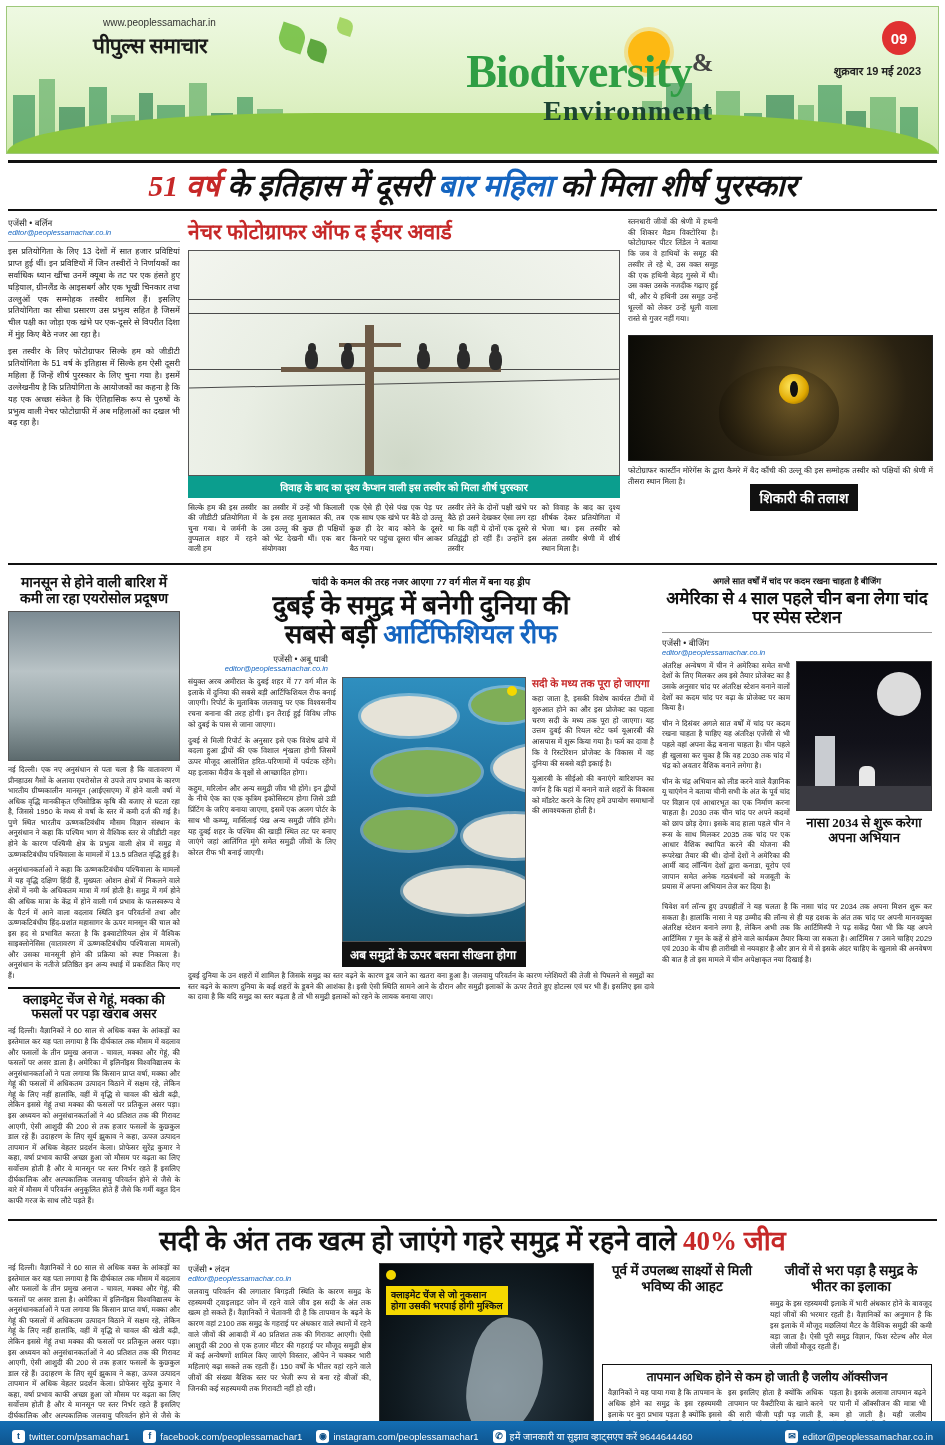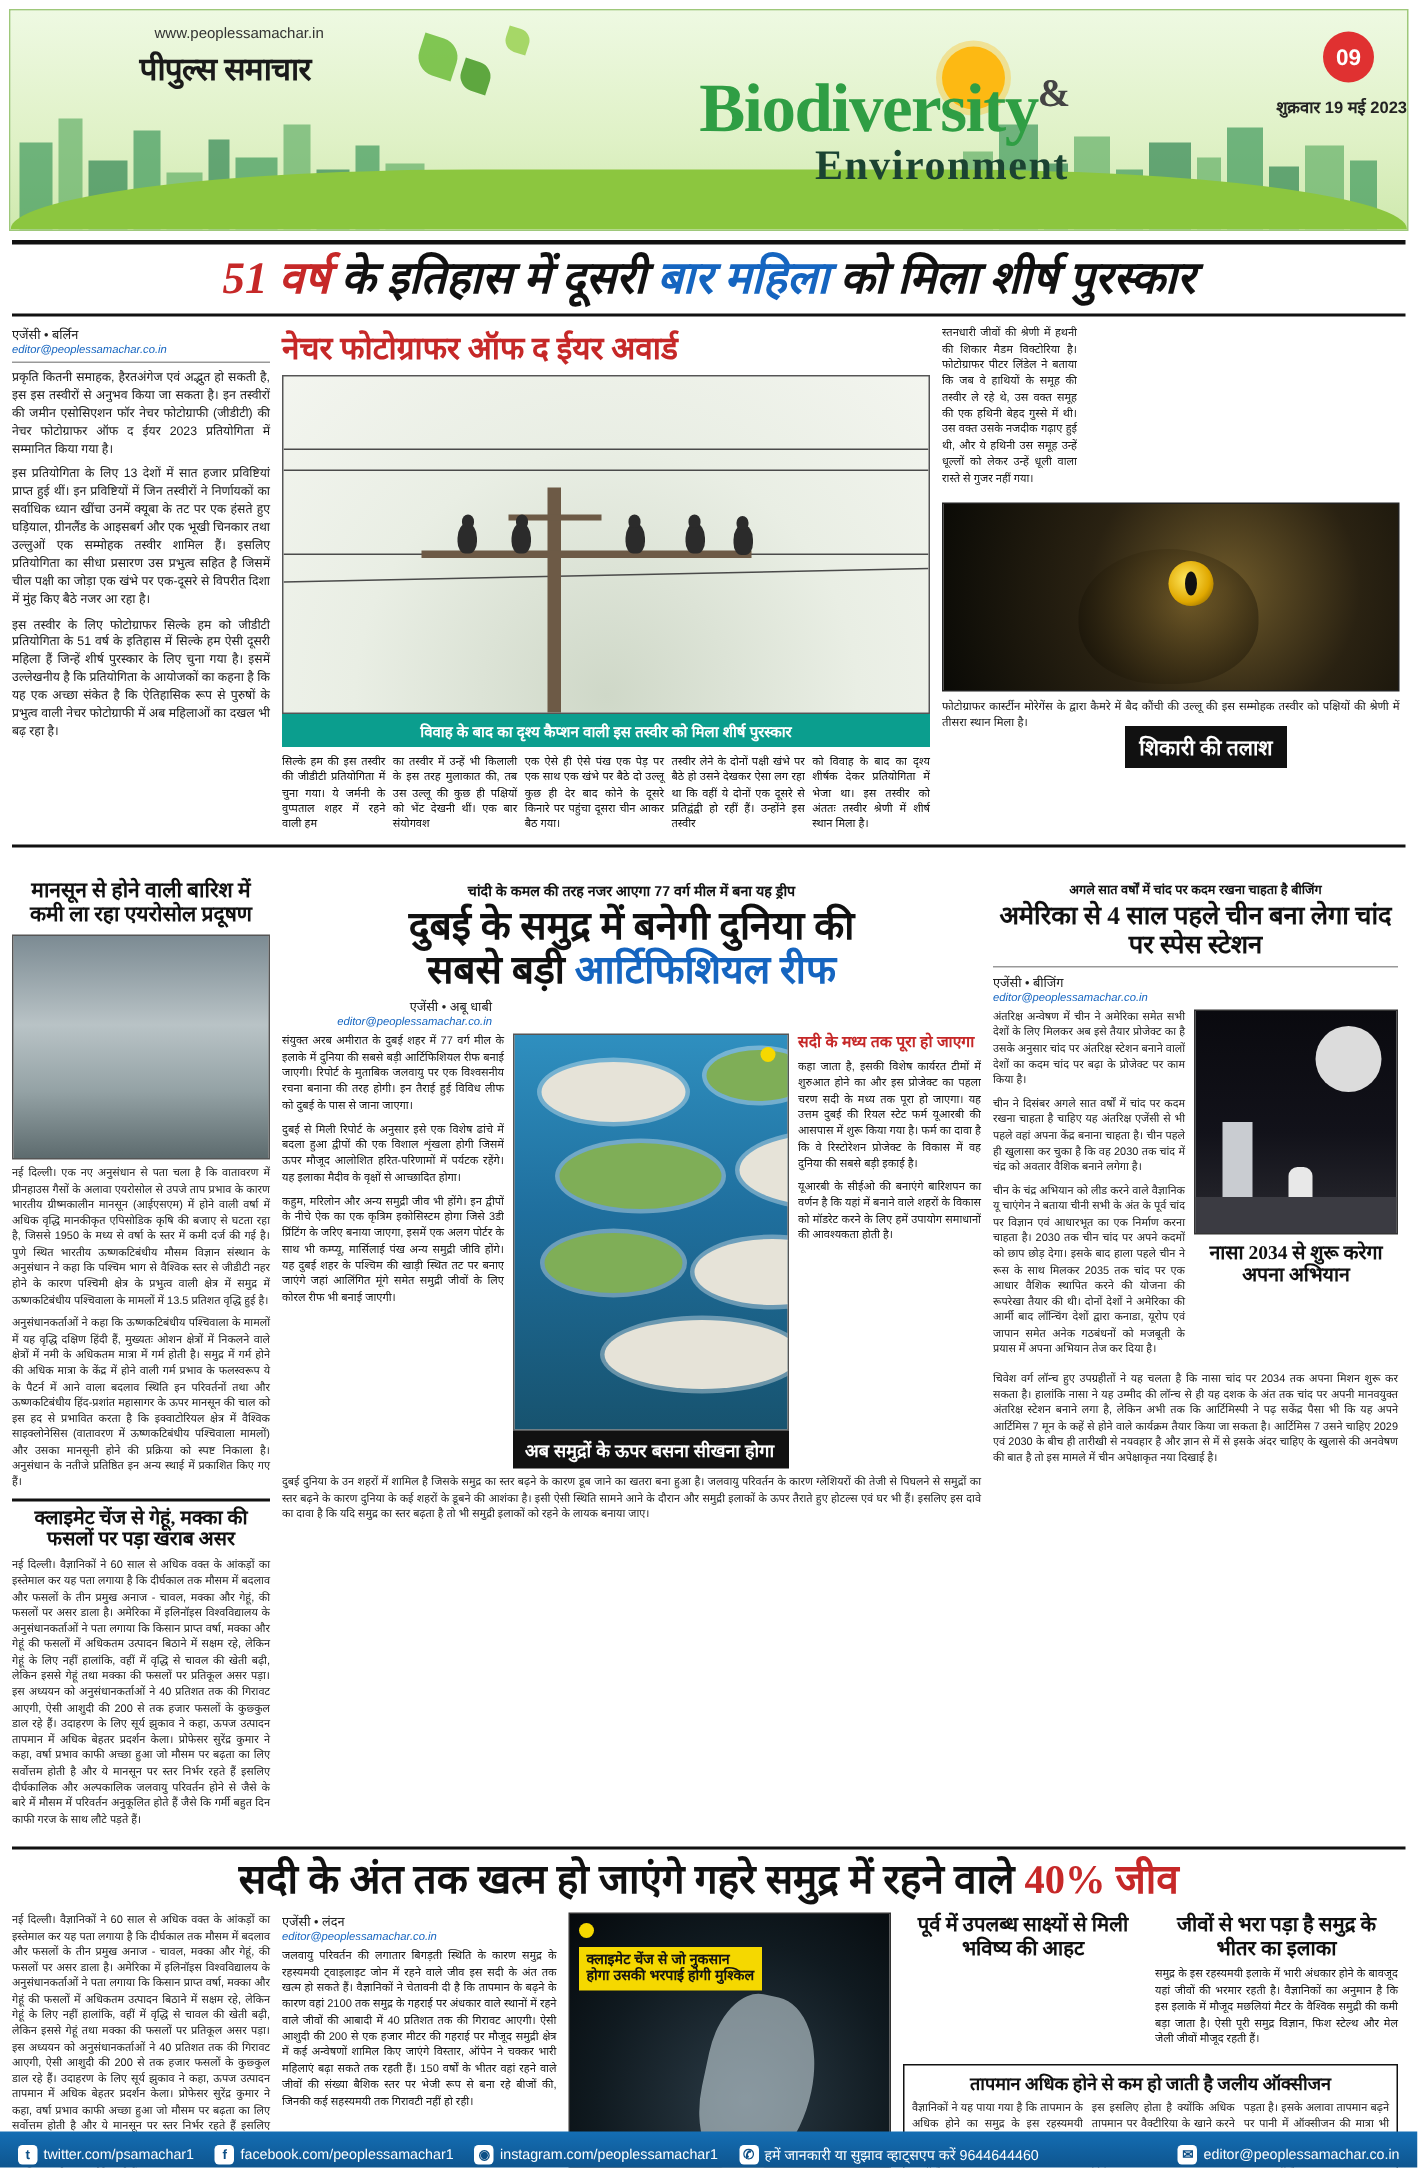--- a/index.html
+++ b/index.html
@@ -55,21 +55,21 @@
   .mh-env {
     font-size:28px; font-weight:bold; color:#1b4332; letter-spacing:1px;
     font-family:"Liberation Serif", serif;
   }
   .mh-page {
     position:absolute; right:22px; top:14px; width:34px; height:34px; border-radius:50%;
     background:#e03131; color:#fff; font-weight:bold; font-size:15px;
     display:flex; align-items:center; justify-content:center;
   }
   .mh-date {
-    position:absolute; right:0; top:56px; font-size:11px; color:#222; font-weight:bold;
+    position:absolute; right:17px; top:56px; font-size:11px; color:#222; font-weight:bold;
   }
   .leaf {
     position:absolute; width:26px; height:26px; background:#74c043;
     border-radius:0 50% 0 50%; transform:rotate(18deg); opacity:.9;
   }
 
   
   .rule { border-top:2px solid #111; }
   .thin { border-top:1px solid #999; }
   .byline { font-size:8.5px; color:#222; }
@@ -136,21 +136,21 @@
     position:absolute; width:30px; height:30px; border-radius:50%;
     background:radial-gradient(circle at 40% 40%, #ffe75e 0%, #e0a800 60%, #6b4a00 100%);
   }
   .owl-eye:after{content:"";position:absolute;left:11px;top:7px;width:8px;height:16px;background:#111;border-radius:50%;}
   .tag-black {
     background:#111; color:#fff; font-weight:bold; font-size:14px; padding:4px 8px; text-align:center;
     font-family:"Liberation Serif", serif;
   }
 
   
-  .band2 { margin:8px 8px 0 8px; display:flex; gap:8px; border-top:2px solid #111; padding-top:22px;}
+  .band2 { margin:8px 8px 0 8px; display:flex; gap:8px; border-top:2px solid #111; padding-top:10px;}
   .b2-l { width:172px; }
   .b2-m { width:466px; }
   .b2-r { width:270px; }
   .sec-head {
     font-family:"Liberation Serif", serif; font-weight:bold; font-size:14px; line-height:1.15;
     color:#111; text-align:center;
   }
   .sec-kicker { font-size:9.5px; font-weight:bold; text-align:center; color:#111; margin-bottom:3px;}
   .h2 {
     font-family:"Liberation Serif", serif; font-weight:bold; font-size:26px; line-height:1.12;
@@ -276,21 +276,20 @@
       <span class="red">51 वर्ष</span><span> के इतिहास में दूसरी </span><span class="blue">बार महिला</span><span> को मिला शीर्ष पुरस्कार</span>
     </div>
   </div>
 
   <div class="lead-region">
 
     <div class="col-left">
       <div class="byline">एजेंसी  •  बर्लिन</div>
       <div class="mail" style="margin-bottom:4px;">editor@peoplessamachar.co.in</div>
       <div class="thin" style="margin-bottom:4px;"></div>
-      <p class="body">प्रकृति कितनी समाहक, हैरतअंगेज एवं अद्भुत हो सकती है, इस इस तस्वीरों से अनुभव किया जा सकता है। इन तस्वीरों की जमीन एसोसिएशन फॉर नेचर फोटोग्राफी (जीडीटी) की नेचर फोटोग्राफर ऑफ द ईयर 2023 प्रतियोगिता में सम्मानित किया गया है।</p>
       <p class="body">इस प्रतियोगिता के लिए 13 देशों में सात हजार प्रविष्टियां प्राप्त हुई थीं। इन प्रविष्टियों में जिन तस्वीरों ने निर्णायकों का सर्वाधिक ध्यान खींचा उनमें क्यूबा के तट पर एक हंसते हुए घड़ियाल, ग्रीनलैंड के आइसबर्ग और एक भूखी चिनकार तथा उल्लुओं एक सम्मोहक तस्वीर शामिल हैं। इसलिए प्रतियोगिता का सीधा प्रसारण उस प्रभुत्व सहित है जिसमें चील पक्षी का जोड़ा एक खंभे पर एक-दूसरे से विपरीत दिशा में मुंह किए बैठे नजर आ रहा है।</p>
       <p class="body">इस तस्वीर के लिए फोटोग्राफर सिल्के हम को जीडीटी प्रतियोगिता के 51 वर्ष के इतिहास में सिल्के हम ऐसी दूसरी महिला हैं जिन्हें शीर्ष पुरस्कार के लिए चुना गया है। इसमें उल्लेखनीय है कि प्रतियोगिता के आयोजकों का कहना है कि यह एक अच्छा संकेत है कि ऐतिहासिक रूप से पुरुषों के प्रभुत्व वाली नेचर फोटोग्राफी में अब महिलाओं का दखल भी बढ़ रहा है।</p>
     </div>
 
     <div class="col-mid">
       <div class="kicker">नेचर फोटोग्राफर ऑफ द ईयर अवार्ड</div>
       <div class="owl-photo">
         <div class="wire" style="top:48px;"></div>
         <div class="wire" style="top:62px;"></div>
         <div class="wire" style="top:118px;"></div>

